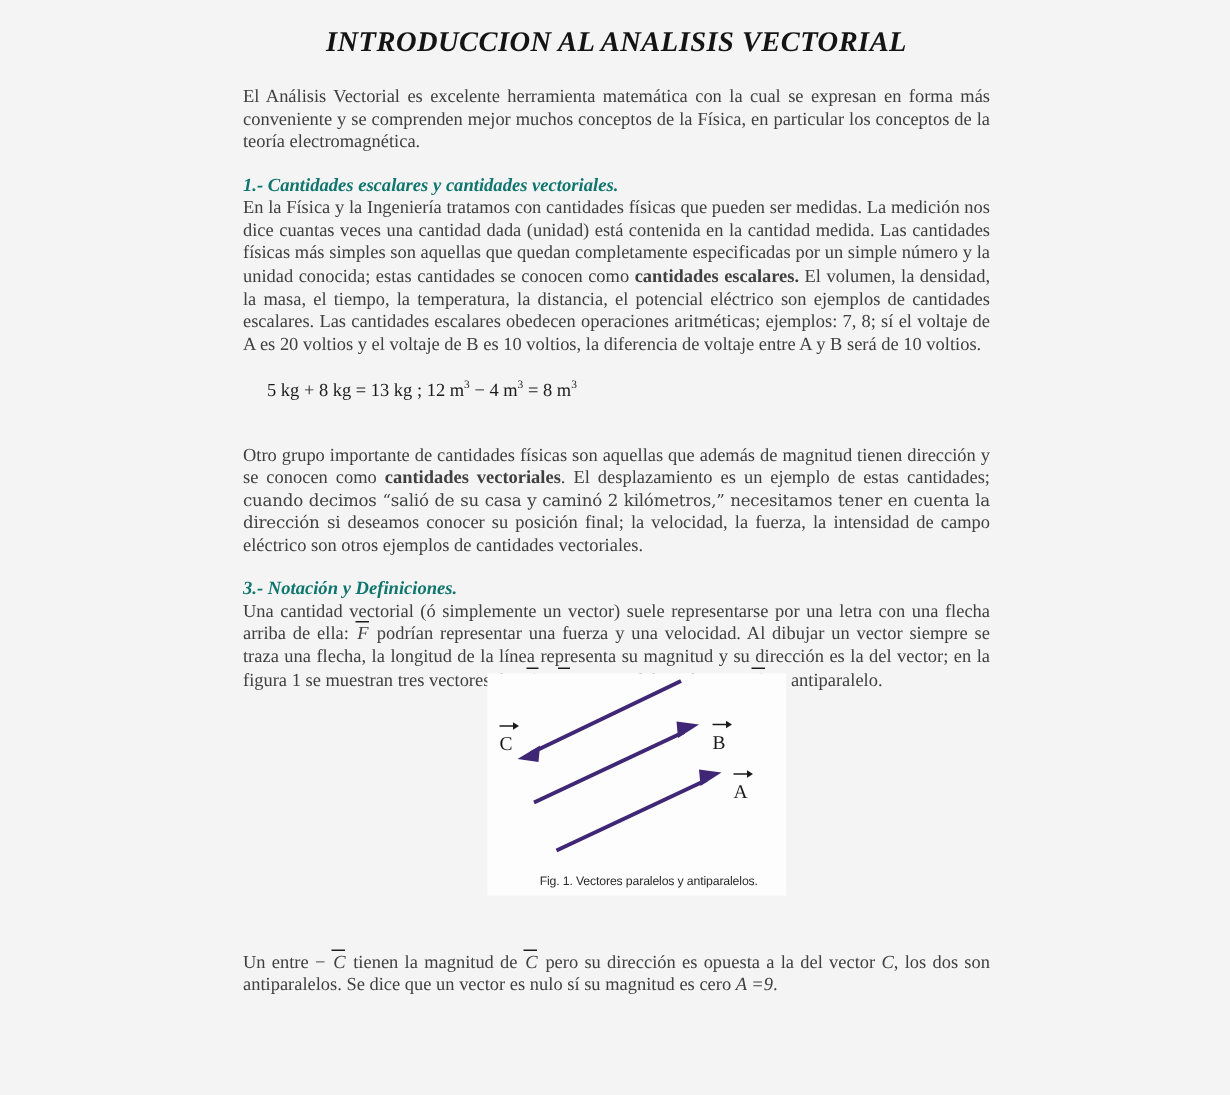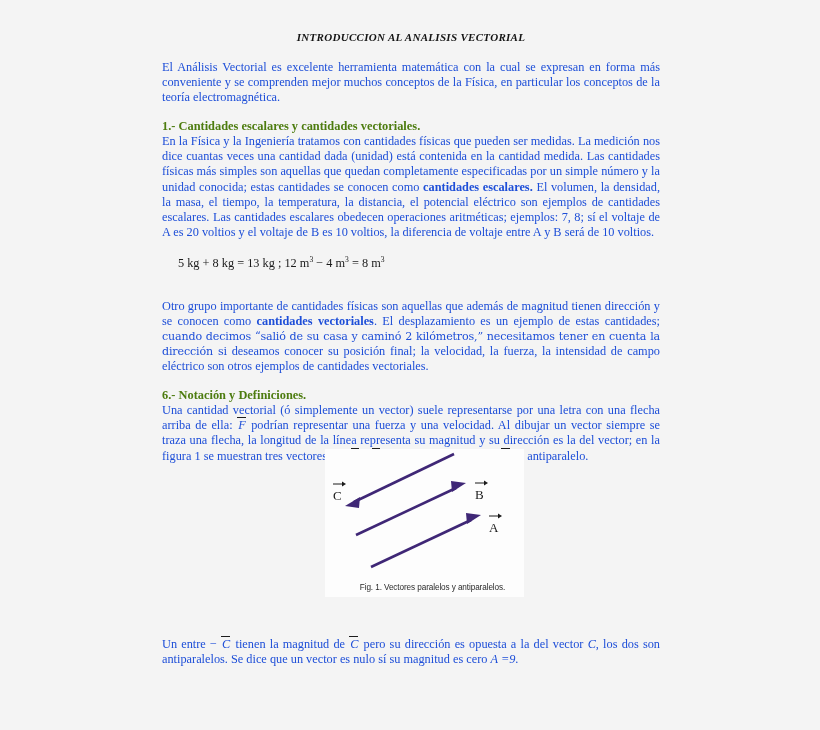--- a/index.html
+++ b/index.html
@@ -22,45 +22,46 @@
     box-sizing: border-box;
   }
   .content {
     position: absolute;
     left: 162px;
     top: 0;
     width: 498px;
   }
   .doc-title {
     margin: 0;
-    padding-top: 31px;
-    font-size: 11px;
+    padding-top: 18px;
+    font-size: 19px;
     font-weight: bold;
     font-style: italic;
     text-align: center;
     letter-spacing: 0.3px;
     color: #141414;
   }
   p.para {
     margin: 0;
     font-size: 12.3px;
     line-height: 15.2px;
     text-align: justify;
-    color: #1d4ed8;
+    color: #404040;
   }
   .gap-lg { height: 17px; }
   .gap-md { height: 13px; }
   .gap-sm { height: 11px; }
   .heading {
     margin: 0;
     font-size: 12.4px;
     line-height: 15.4px;
     font-weight: bold;
     text-align: left;
-    color: #4d7c0f;
+    color: #0f766e;
+    font-style: italic;
   }
   b.inline-bold { font-weight: bold; }
   .alt-font {
     font-family: "DejaVu Serif", "Liberation Serif", serif;
     font-size: 11.1px;
     letter-spacing: -0.15px;
   }
   .mathline {
     margin: 16px;
     font-size: 12.3px;
@@ -137,21 +138,21 @@
     <p class="para"><span>En la Física y la Ingeniería tratamos con cantidades físicas que pueden ser medidas. La medición nos dice cuantas veces una cantidad dada (unidad) está contenida en la cantidad medida. Las cantidades físicas más simples son aquellas que quedan completamente especificadas por un simple número y la unidad conocida; estas cantidades se conocen como </span><b class="inline-bold">cantidades escalares.</b><span> El volumen, la densidad, la masa, el tiempo, la temperatura, la distancia, el potencial eléctrico son ejemplos de cantidades escalares. Las cantidades escalares obedecen operaciones aritméticas; ejemplos: 7, 8; sí el voltaje de A es 20 voltios y el voltaje de B es 10 voltios, la diferencia de voltaje entre A y B será de 10 voltios.</span></p>
 
     <p class="mathline"><span>5 kg + 8 kg = 13 kg ; 12 m</span><sup>3</sup><span> − 4 m</span><sup>3</sup><span> = 8 m</span><sup>3</sup></p>
 
     <div class="gap-sm"></div>
 
     <p class="para"><span>Otro grupo importante de cantidades físicas son aquellas que además de magnitud tienen dirección y se conocen como </span><b class="inline-bold">cantidades vectoriales</b><span>. El desplazamiento es un ejemplo de estas cantidades;</span> <span class="alt-font">cuando decimos “salió de su casa y caminó 2 kilómetros,” necesitamos tener en cuenta la dirección si</span><span> deseamos conocer su posición final; la velocidad, la fuerza, la intensidad de campo eléctrico son otros ejemplos de cantidades vectoriales.</span></p>
 
     <div class="gap-md"></div>
 
-    <p class="heading">6.- Notación y Definiciones.</p>
+    <p class="heading">3.- Notación y Definiciones.</p>
 
     <p class="para"><span>Una cantidad vectorial (ó simplemente un vector) suele representarse por una letra con una flecha arriba de ella: </span><span class="vecbar">F</span><span> podrían representar una fuerza y una velocidad. Al dibujar un vector siempre se traza una flecha, la longitud de la línea representa su magnitud y su dirección es la del vector; en la figura 1 se muestran tres vectores, los </span><span class="vecbar">A</span><span class="italic"> y </span><span class="vecbar">B</span><span> son paralelos, el vector </span><span class="vecbar">C</span><span> es antiparalelo.</span></p>
 
     <div style="height:160px"></div>
 
 
     <div class="gap-md"></div>
 
     <p class="para"><span>Un entre </span><span>− </span><span class="vecbar">C</span><span> tienen la magnitud de </span><span class="vecbar">C</span><span> pero su dirección es opuesta a la del vector </span><span class="italic">C</span><span>, los dos son antiparalelos. Se dice que un vector es nulo sí su magnitud es cero </span><span class="italic">A =9</span><span>.</span></p>
 

